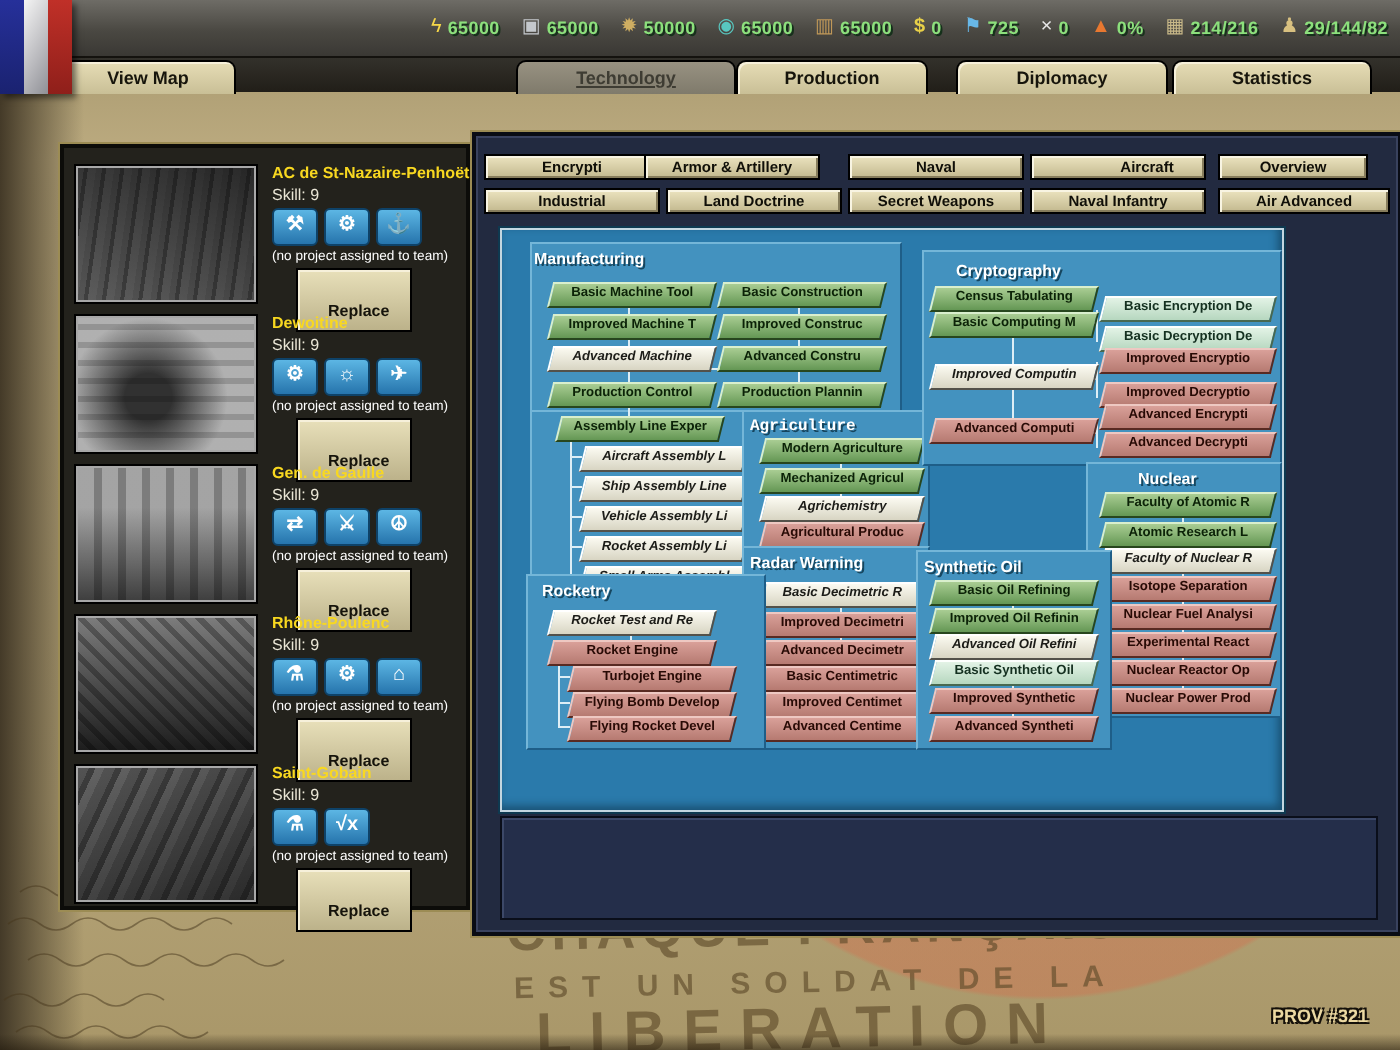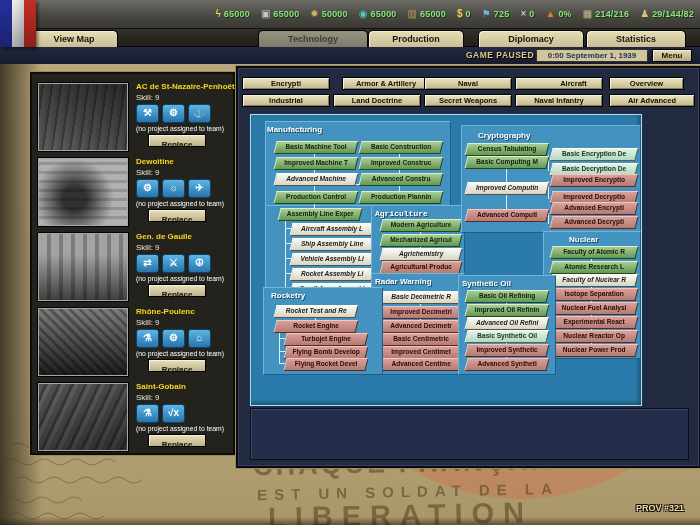--- a/index.html
+++ b/index.html
@@ -45,21 +45,21 @@
   .flag i{flex:1;}
   .fb{background:linear-gradient(180deg,#26309a,#1a2270);}
   .fw{background:linear-gradient(120deg,#f4f4f4,#b9b9bd 60%,#8f9096);}
   .fr{background:linear-gradient(180deg,#c03028,#8f1f1a);}
 
   
   .tabrowbg{position:absolute;left:0;top:28px;width:700px;height:18px;background:linear-gradient(180deg,#34322c,#211e18);z-index:2;}
   .main-tab{position:absolute;top:30px;height:17px;z-index:4;border:1px solid #000;border-bottom:none;border-radius:5px 5px 0 0;
     background:linear-gradient(180deg,#e6ddb6,#c9bf96);box-shadow:inset 1px 1px 0 #f6f0da;
     font:bold 9px "Liberation Sans",sans-serif;color:#17150c;text-align:center;line-height:16px;cursor:pointer;padding:0;}
-  .main-tab.sel{background:linear-gradient(180deg,#989282,#7f7a6b);color:#3e3c33;box-shadow:none;}
+  .main-tab.sel{background:linear-gradient(180deg,#989282,#7f7a6b);color:#3e3c33;box-shadow:none;text-decoration:underline;}
 
   
   .strip{position:absolute;left:0;top:46px;width:700px;height:17px;background:linear-gradient(180deg,#232840,#171b2c);border-top:1px solid #05060c;z-index:3;}
   .paused{position:absolute;left:466px;top:3px;font-size:8.5px;font-weight:bold;letter-spacing:.5px;color:#d9c88c;text-shadow:1px 1px 0 #000;}
   .datebox{position:absolute;left:536px;top:2px;width:110px;height:11px;background:#cfc69e;border:1px solid #34322a;
     font-size:8px;font-weight:bold;color:#283050;text-align:center;line-height:11px;}
   .menubtn{position:absolute;left:652px;top:2px;width:40px;height:13px;background:linear-gradient(180deg,#e4dcb4,#b6ac84);
     border:1px solid #000;box-shadow:inset 1px 1px 0 #f4eed8;font:bold 8px "Liberation Sans",sans-serif;color:#17150c;line-height:11px;padding:0;cursor:pointer;}
 
   
@@ -74,21 +74,21 @@
   .ph4{background:repeating-linear-gradient(115deg,#8a8a8a 0 5px,#666 5px 8px,#a5a5a5 8px 12px),linear-gradient(160deg,#9a9a9a,#4f4f4f);}
   .photo{background-blend-mode:multiply;}
   .tinfo{position:absolute;left:100px;top:2px;width:90px;}
   .tname{font-size:8px;font-weight:bold;color:#f8d820;white-space:nowrap;}
   .tskill{font-size:8px;color:#eae6d6;margin-top:2px;}
   .ticons{display:flex;gap:3px;margin-top:2px;}
   .spec{width:21px;height:17px;border-radius:3px;border:1px solid #0e4268;background:linear-gradient(180deg,#5cb6e4,#2674ac);
     color:#fff;font-size:10px;line-height:15px;text-align:center;font-weight:bold;}
   .tstatus{font-size:6.8px;color:#fff;margin-top:2px;white-space:nowrap;}
   .rbtn{margin-top:2px;margin-left:12px;width:58px;height:13px;background:linear-gradient(180deg,#e8e0ba,#bcb28a);
-    border:1px solid #000;box-shadow:inset 1px 1px 0 #f6f0da;font:bold 8px "Liberation Sans",sans-serif;line-height:11px;color:#15130b;padding:4px;cursor:pointer;}
+    border:1px solid #000;box-shadow:inset 1px 1px 0 #f6f0da;font:bold 8px "Liberation Sans",sans-serif;line-height:11px;color:#15130b;padding:15px;cursor:pointer;}
 
   
   .techwin{position:absolute;left:236px;top:66px;width:461px;height:398px;background:#222a40;
     border:2px solid #090c14;box-shadow:0 0 0 1px #9c8c54,inset 0 0 0 1px #39425e;z-index:3;}
   .tech-tab{position:absolute;height:13px;background:linear-gradient(180deg,#ece4c0,#c2b88e);border:1px solid #000;
     box-shadow:inset 1px 1px 0 #f8f4e2,inset -1px -1px 0 #877d5c;font:bold 7.5px "Liberation Sans",sans-serif;
     color:#100f08;text-align:center;line-height:12px;padding:0;cursor:pointer;white-space:nowrap;overflow:hidden;}
 
   .tree{position:absolute;left:12px;top:46px;width:390px;height:290px;background:#2a7aab;
     border:1px solid #c3d6e0;box-shadow:0 0 0 1px #0e3950,inset -2px -2px 4px rgba(8,40,60,.5);}
@@ -184,25 +184,20 @@
 
   <div class="tabrowbg" data-name="tab-row-background"></div>
   <div id="maintabs">
       <button class="main-tab" data-name="tab-view-map" style="left: 30px; width: 88px;">View Map</button>
       <button class="main-tab sel" data-name="tab-technology" style="left: 258px; width: 110px;">Technology</button>
       <button class="main-tab" data-name="tab-production" style="left: 368px; width: 96px;">Production</button>
       <button class="main-tab" data-name="tab-diplomacy" style="left: 478px; width: 106px;">Diplomacy</button>
       <button class="main-tab" data-name="tab-statistics" style="left: 586px; width: 100px;">Statistics</button>
     </div>
 
-  <div class="strip" data-name="status-strip">
-    <div class="paused" data-name="game-paused-label">GAME PAUSED</div>
-    <div class="datebox" data-name="date-display">0:00 September 1, 1939</div>
-    <button class="menubtn" data-name="menu-button">Menu</button>
-  </div>
 
   <div class="leftpanel" data-name="research-teams-panel" id="teams">
       <div class="card" data-name="team-card-ac-de-st-nazaire-penho-t" style="top: 6px;">
         <div class="photo ph0" data-name="team-photo"></div>
         <div class="tinfo" data-name="team-info"><div class="tname" data-name="team-name">AC de St-Nazaire-Penhoët</div><div class="tskill" data-name="team-skill">Skill: 9</div><div class="ticons" data-name="team-specialties">
             <span class="spec" data-name="tool-icon">⚒</span>
             <span class="spec" data-name="wrench-icon">⚙</span>
             <span class="spec" data-name="anchor-icon">⚓</span>
           </div><div class="tstatus" data-name="team-status">(no project assigned to team)</div><button class="rbtn" data-name="replace-button">Replace</button></div>
       </div>
@@ -235,21 +230,21 @@
         <div class="tinfo" data-name="team-info"><div class="tname" data-name="team-name">Saint-Gobain</div><div class="tskill" data-name="team-skill">Skill: 9</div><div class="ticons" data-name="team-specialties">
             <span class="spec" data-name="chemistry-icon">⚗</span>
             <span class="spec" data-name="mathematics-icon">√x</span>
           </div><div class="tstatus" data-name="team-status">(no project assigned to team)</div><button class="rbtn" data-name="replace-button">Replace</button></div>
       </div>
     </div>
 
   <div class="techwin" data-name="technology-window">
     <div id="techtabs">
         <button class="tech-tab" data-name="tech-tab-infantry" style="position: absolute; left: 4px; top: 9px; width: 88px;">Encrypti</button>
-        <button class="tech-tab" data-name="tech-tab-armor-artillery" style="position: absolute; left: 84px; top: 9px; width: 88px; margin-left: 20px;">Armor &amp; Artillery</button>
+        <button class="tech-tab" data-name="tech-tab-armor-artillery" style="position: absolute; left: 84px; top: 9px; width: 88px;">Armor &amp; Artillery</button>
         <button class="tech-tab" data-name="tech-tab-naval" style="position: absolute; left: 186px; top: 9px; width: 88px;">Naval</button>
         <button class="tech-tab" data-name="tech-tab-aircraft" style="position: absolute; left: 277px; top: 9px; width: 88px; padding-left: 29px;">Aircraft</button>
         <button class="tech-tab" data-name="tech-tab-overview" style="position: absolute; left: 371px; top: 9px; width: 75px;">Overview</button>
         <button class="tech-tab" data-name="tech-tab-industrial" style="position: absolute; left: 4px; top: 26px; width: 88px;">Industrial</button>
         <button class="tech-tab" data-name="tech-tab-land-doctrine" style="position: absolute; left: 95px; top: 26px; width: 88px;">Land Doctrine</button>
         <button class="tech-tab" data-name="tech-tab-secret-weapons" style="position: absolute; left: 186px; top: 26px; width: 88px;">Secret Weapons</button>
         <button class="tech-tab" data-name="tech-tab-naval-doctrines" style="position: absolute; left: 277px; top: 26px; width: 88px;">Naval Infantry</button>
         <button class="tech-tab" data-name="tech-tab-air-doctrine" style="position: absolute; left: 371px; top: 26px; width: 86px;">Air Advanced</button>
       </div>
     <div class="tree" data-name="tech-tree-panel" id="tree">

